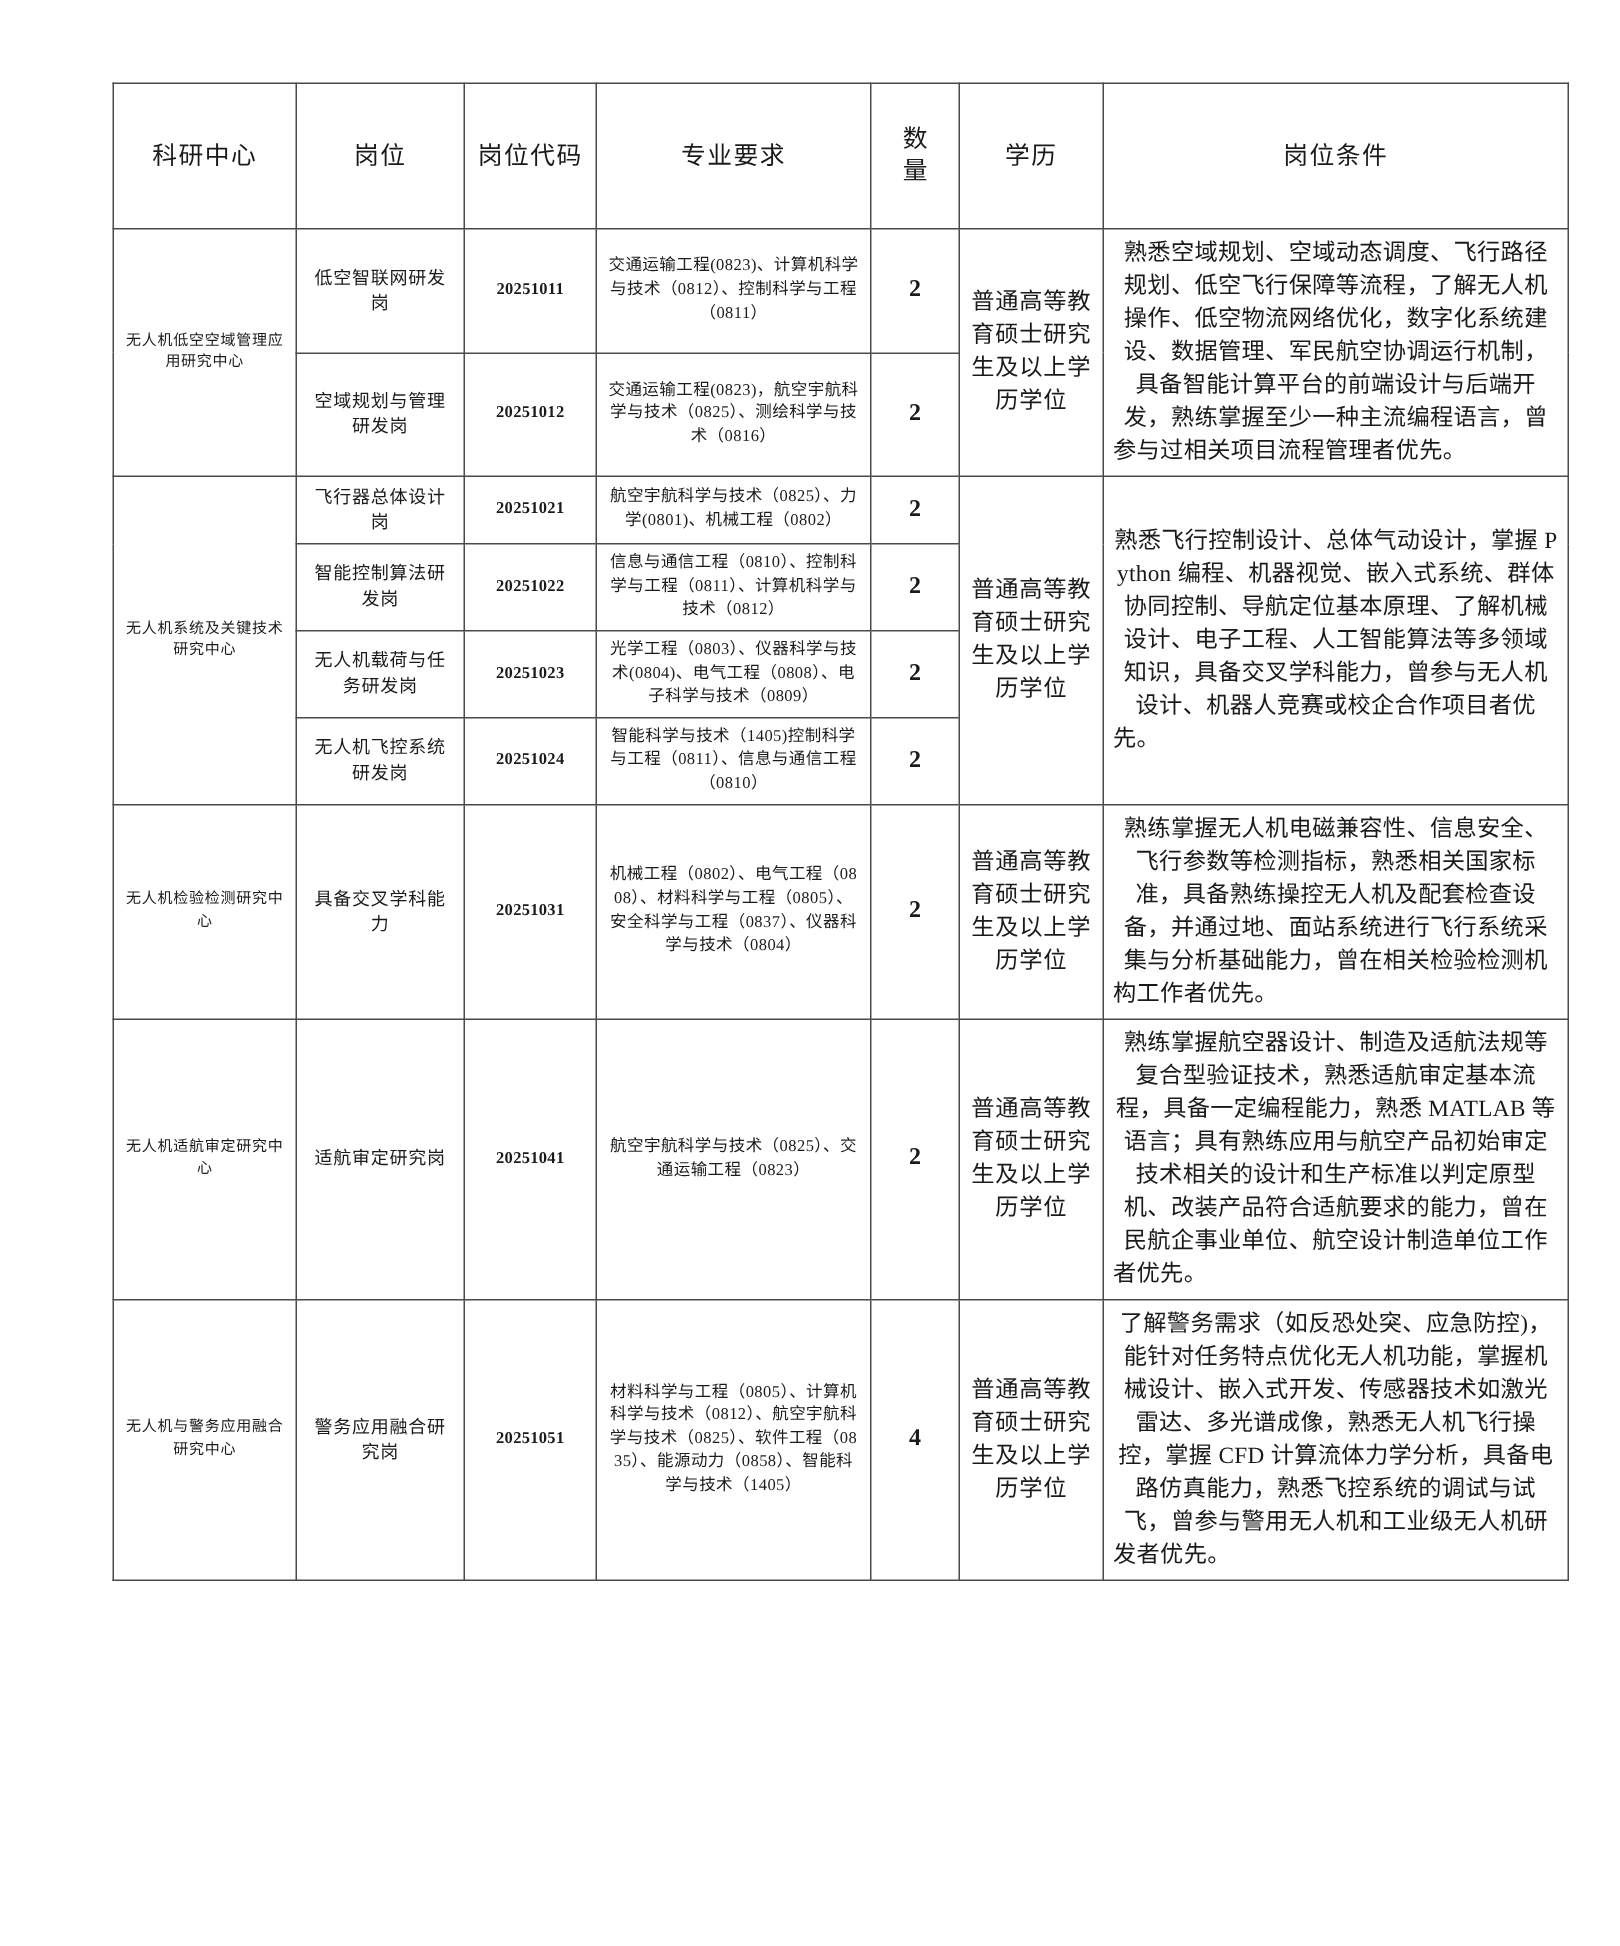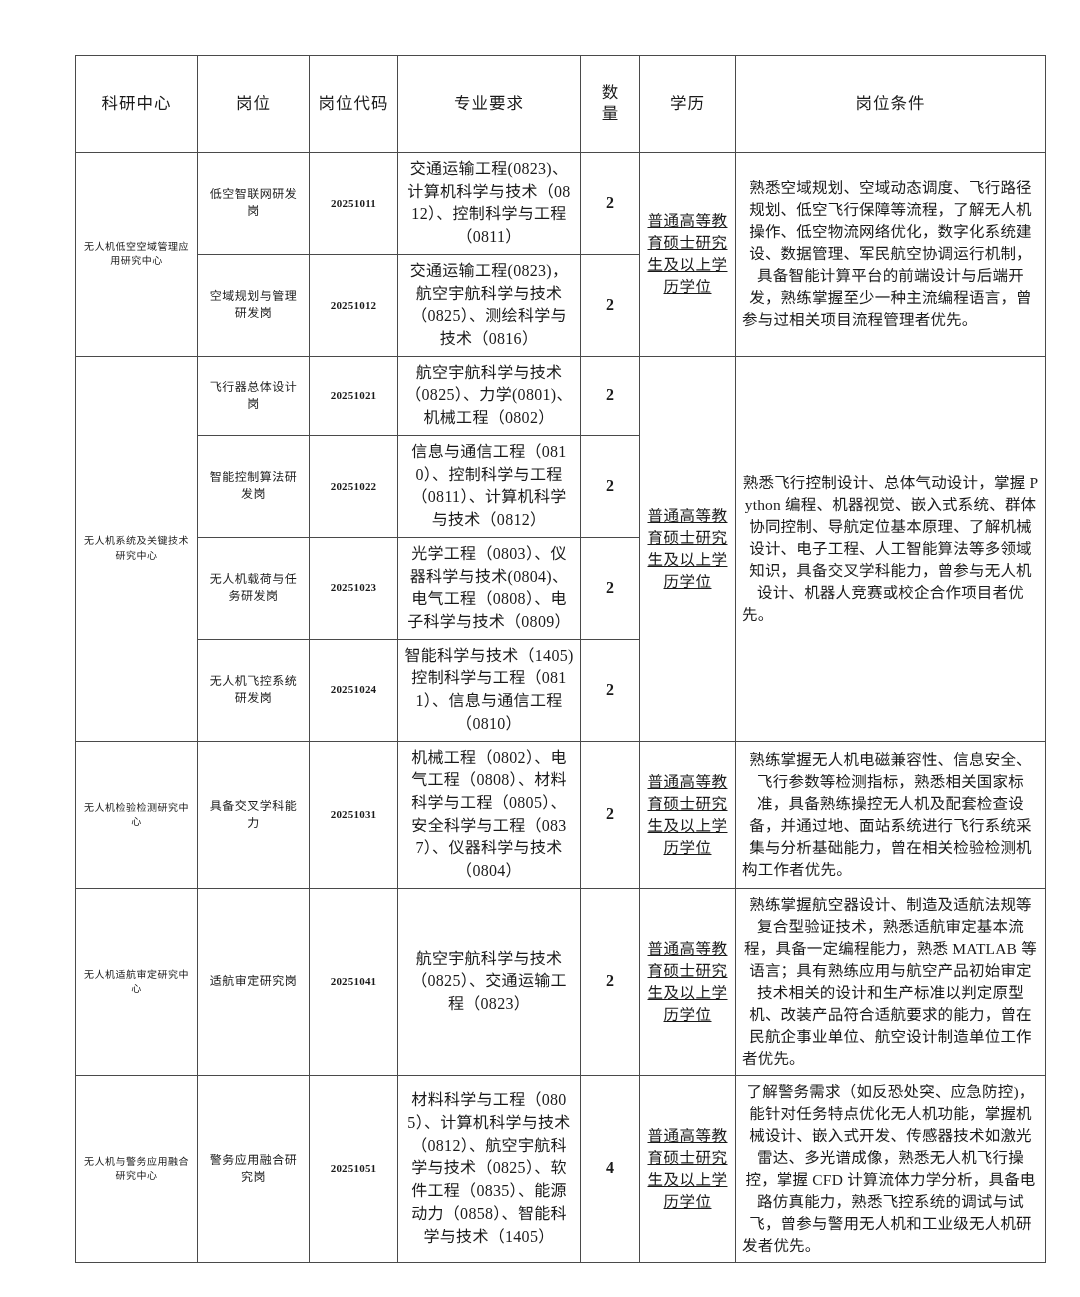--- a/index.html
+++ b/index.html
@@ -70,33 +70,32 @@
   td.post-name {
     font-size: 12px;
     letter-spacing: 0.5px;
   }
   td.post-code {
     font-size: 11px;
     font-weight: bold;
     letter-spacing: 0.2px;
   }
   td.major {
-    font-size: 16px;
+    font-size: 11px;
     letter-spacing: 0.3px;
     line-height: 1.45;
   }
   td.qty {
     font-size: 16px;
     font-weight: bold;
   }
   td.edu {
     font-size: 15.5px;
     letter-spacing: 0.5px;
     line-height: 1.5;
-    text-decoration: underline;
   }
   td.cond {
     font-size: 15.5px;
     text-align: justify;
     text-align-last: left;
     text-justify: inter-ideograph;
     line-height: 1.5;
     letter-spacing: 0.2px;
     padding: 7px 9px;
   }

